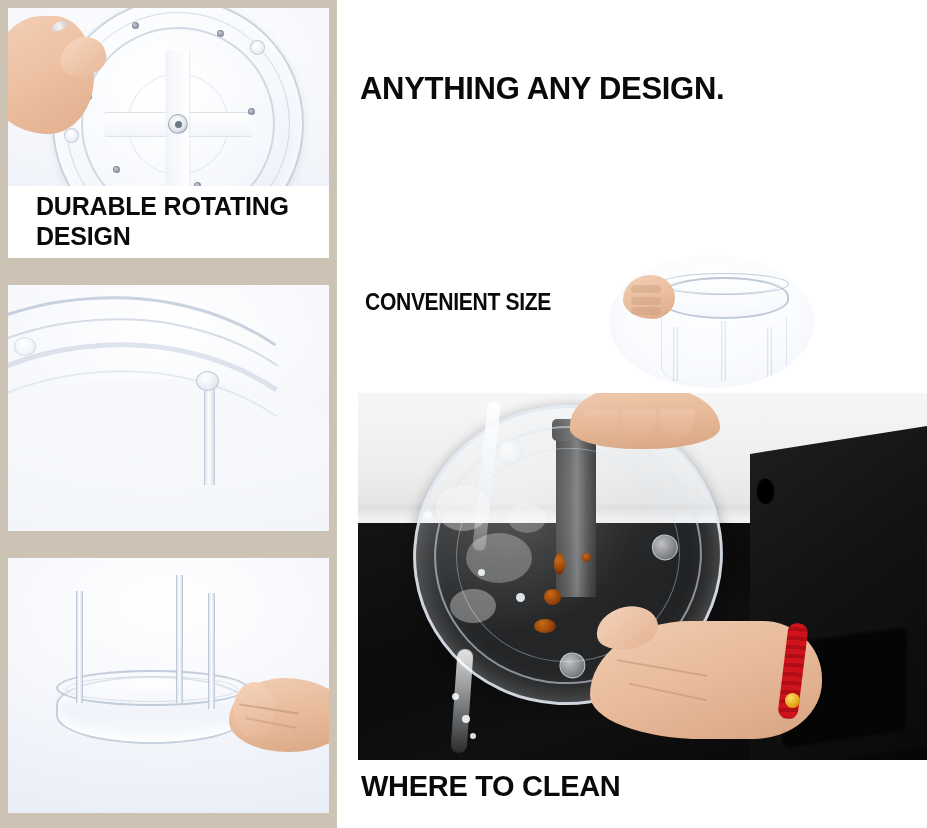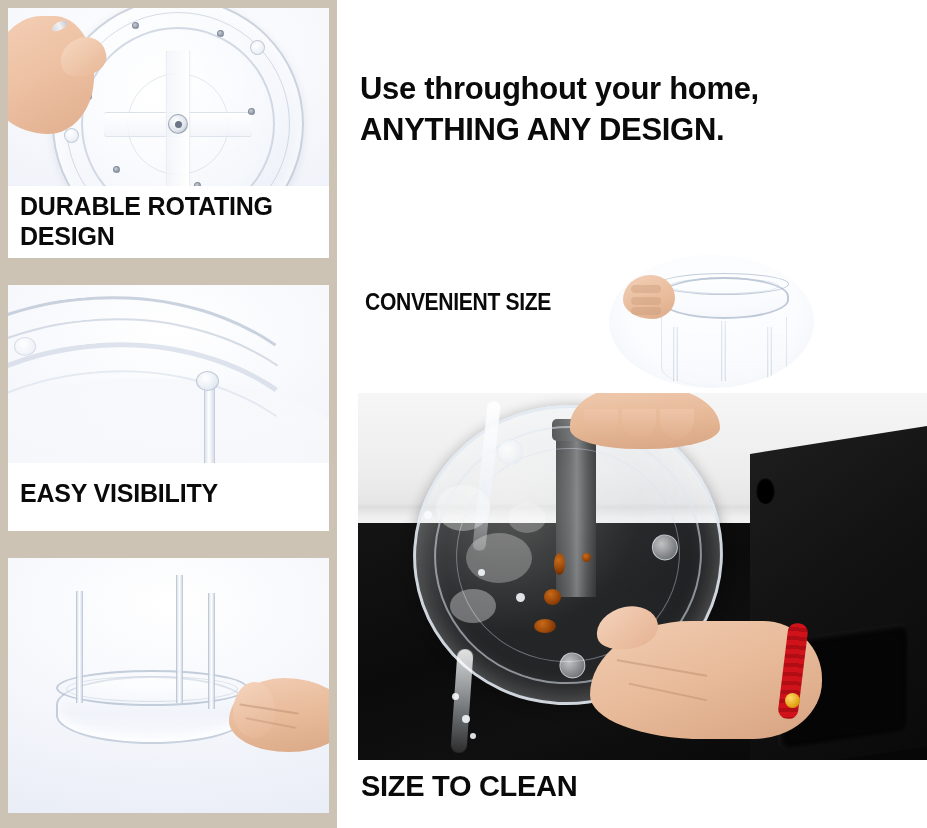--- a/index.html
+++ b/index.html
@@ -48,21 +48,21 @@
 
   .panel-caption {
     position: absolute;
     left: 0; right: 0; bottom: 0;
     background: #ffffff;
     color: #0a0a0a;
     font-weight: bold;
     font-size: 25px;
     line-height: 1.18;
     letter-spacing: -0.2px;
-    padding: 6px 0 8px 12px;
+    padding: 6px 0 8px 28px;
     z-index: 6;
   }
   #panel-rotating .panel-caption  { height: 72px; }
   #panel-visibility .panel-caption{ height: 68px; padding-top: 16px; }
   #panel-plastic .panel-caption   { height: 70px; padding-top: 16px; }
 
   
   .studio-bg {
     position: absolute; inset: 0;
     background:
@@ -630,21 +630,20 @@
           <div class="rim-body"></div>
           <div class="rim-arc rim-a"></div>
           <div class="rim-arc rim-b"></div>
           <div class="rim-arc rim-c"></div>
           <div class="rim-arc rim-d"></div>
           <div class="rim-post"></div>
           <div class="rim-nub"></div>
           <div class="rim-nub2"></div>
         </div>
       </div>
-      <div class="panel-caption">EASY VISIBILITY</div>
     </div>
 
     <div class="panel" id="panel-plastic">
       <div class="panel-photo">
         <div class="studio-bg"></div>
         <div class="tray-wrap">
           <div class="divider" id="div-left"></div>
           <div class="divider" id="div-mid"></div>
           <div class="divider" id="div-right"></div>
           <div class="tray-body"></div>
@@ -656,21 +655,20 @@
             <div class="crease2"></div>
           </div>
         </div>
       </div>
     </div>
   </div>
 
   <div id="right-column">
 
     <div id="headline">
-      <span class="line">Use throughout your home,</span>
       <span class="line">ANYTHING ANY DESIGN.</span>
     </div>
 
     <div id="convenient-size-label">CONVENIENT SIZE</div>
 
     <div id="size-inset">
       <div class="si-div" id="si-d1"></div>
       <div class="si-div" id="si-d2"></div>
       <div class="si-div" id="si-d3"></div>
       <div class="si-base"></div>
@@ -730,16 +728,16 @@
       <div class="hand-bottom">
         <div class="thumbb"></div>
         <div class="cr" style="left:26px; top:46px; width:92px; transform:rotate(10deg);"></div>
         <div class="cr" style="left:38px; top:70px; width:80px; transform:rotate(12deg);"></div>
       </div>
 
       <div class="bracelet"></div>
       <div class="bracelet-bead"></div>
     </div>
 
-    <div id="clean-caption">SIZE TO CLEAN</div>
+    <div id="clean-caption">WHERE TO CLEAN</div>
   </div>
 
 </div>
 
 </body></html>

